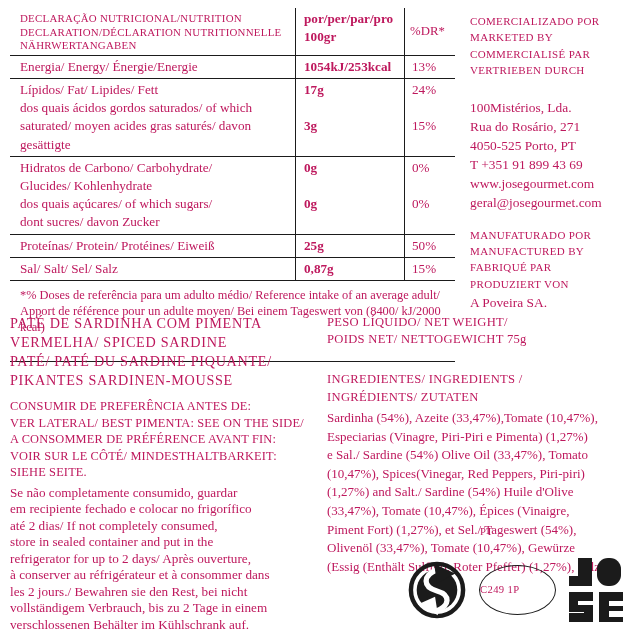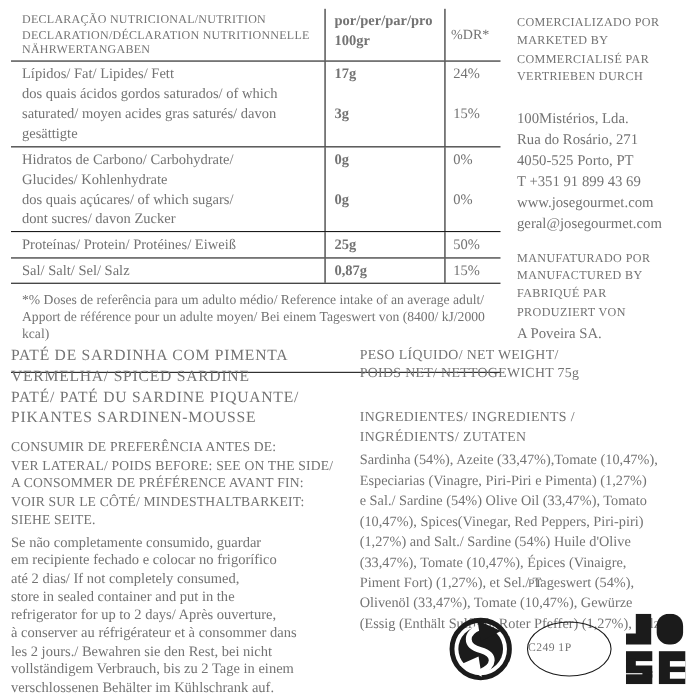--- a/index.html
+++ b/index.html
@@ -1,17 +1,17 @@
 <!DOCTYPE html>
 <html><head>
 <meta charset="utf-8">
 <style>
   html,body{margin:0;padding:0;background:#fff;}
   #label{position:relative;width:624px;height:631px;background:#fff;
-         font-family:"Liberation Serif","DejaVu Serif",serif;color:#737373;overflow:hidden;}
+         font-family:"Liberation Serif","DejaVu Serif",serif;color:#be185d;overflow:hidden;}
   .pre{white-space:pre-line;}
 
   
   #ntable{position:absolute;left:10px;top:8px;width:445px;}
   .rowgrp{display:grid;grid-template-columns:285px 109px 51px;border-bottom:1.4px solid #1b1b1b;}
   .cell{padding:2px 2px 2px 10px;font-size:13.2px;line-height:18.2px;}
   .cell.hdr{font-size:10.9px;line-height:13.6px;letter-spacing:.25px;padding-top:4px;}
   .cell.val{padding-left:8px;font-weight:bold;}
   .cell.dr{padding-left:7px;}
   .vline{border-left:1.4px solid #1b1b1b;}
@@ -52,20 +52,25 @@
   <div id="ntable">
     <div class="rowgrp">
       <div class="cell hdr pre">DECLARAÇÃO NUTRICIONAL/NUTRITION
 DECLARATION/DÉCLARATION NUTRITIONNELLE
 NÄHRWERTANGABEN</div>
       <div class="cell val vline pre">por/per/par/pro
 100gr</div>
       <div class="vline drhdr">%DR*</div>
     </div>
 
+    <div class="rowgrp">
+      <div class="cell pre">Energia/ Energy/ Énergie/Energie</div>
+      <div class="cell val vline pre">1054kJ/253kcal</div>
+      <div class="cell dr vline pre">13%</div>
+    </div>
 
     <div class="rowgrp">
       <div class="cell pre">Lípidos/ Fat/ Lipides/ Fett
 dos quais ácidos gordos saturados/ of which
 saturated/ moyen acides gras saturés/ davon gesättigte</div>
       <div class="cell val vline pre">17g
 
 3g</div>
       <div class="cell dr vline pre">24%
 
@@ -120,21 +125,21 @@
       <div id="manufacturer-name">A Poveira SA.</div>
     </div>
   </div>
 
   <div id="bottom-left">
     <div id="product-title" class="pre">PATÉ DE SARDINHA COM PIMENTA
 VERMELHA/ SPICED SARDINE
 PATÉ/ PATÉ DU SARDINE PIQUANTE/
 PIKANTES SARDINEN-MOUSSE</div>
     <div id="best-before" class="pre">CONSUMIR DE PREFERÊNCIA ANTES DE:
-VER LATERAL/ POIDS BEFORE: SEE ON THE SIDE/
+VER LATERAL/ BEST PIMENTA: SEE ON THE SIDE/
 A CONSOMMER DE PRÉFÉRENCE AVANT FIN:
 VOIR SUR LE CÔTÉ/ MINDESTHALTBARKEIT:
 SIEHE SEITE.</div>
     <div id="storage" class="pre">Se não completamente consumido, guardar
 em recipiente fechado e colocar no frigorífico
 até 2 dias/ If not completely consumed,
 store in sealed container and put in the
 refrigerator for up to 2 days/ Après ouverture,
 à conserver au réfrigérateur et à consommer dans
 les 2 jours./ Bewahren sie den Rest, bei nicht

